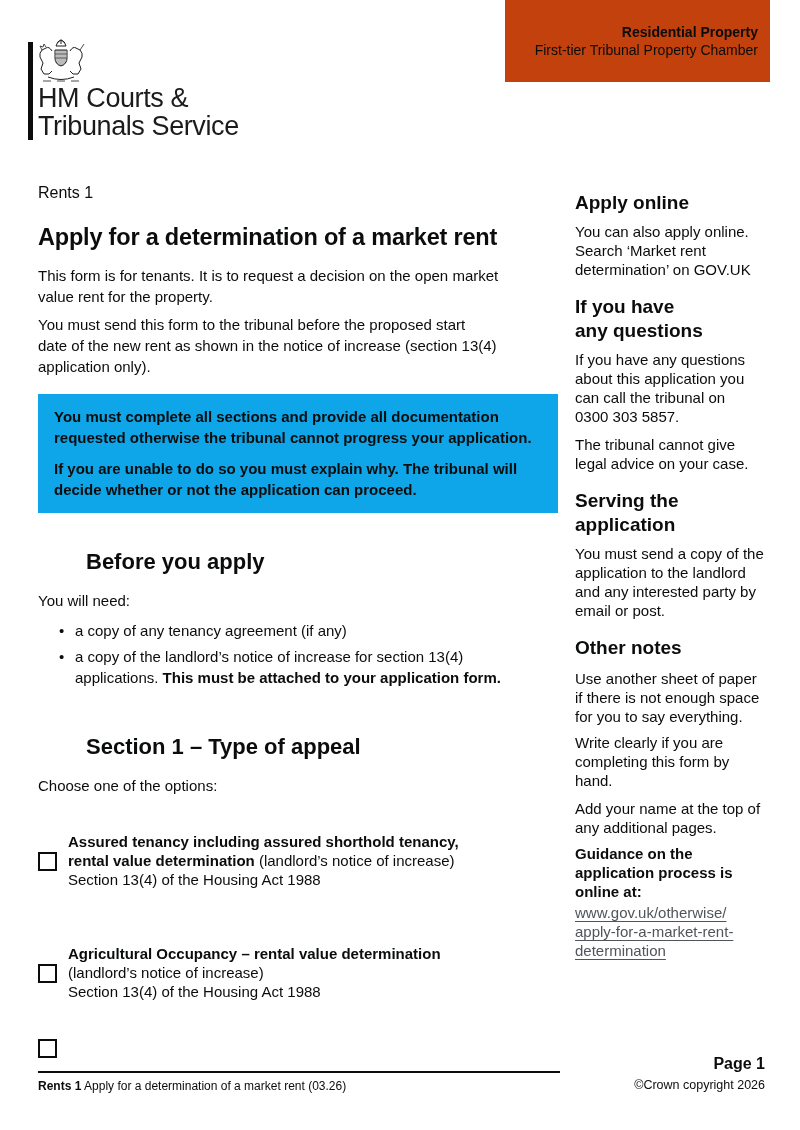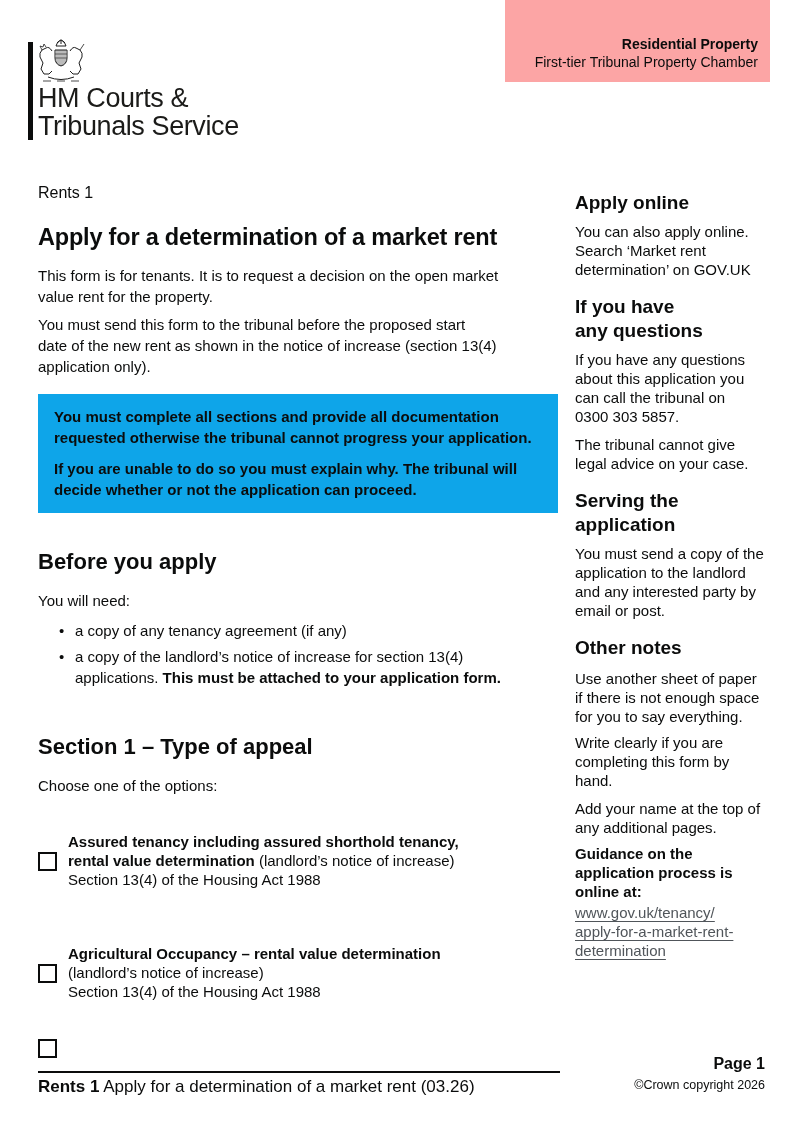--- a/index.html
+++ b/index.html
@@ -7,41 +7,41 @@
     position:relative; width:800px; height:1130px; background:#ffffff;
     font-family:"Liberation Sans", sans-serif; color:#0b0c0c; overflow:hidden;
   }
   .pre { white-space:pre-line; }
 
   
   .brand-bar { position:absolute; left:28px; top:42px; width:5px; height:98px; background:#0b0c0c; }
   .crest { position:absolute; left:35px; top:38px; }
   .logotype { position:absolute; left:38px; top:84px; font-size:27px; line-height:28px; letter-spacing:-0.4px; color:#1b1b19; }
   .banner {
-    position:absolute; left:505px; top:0; width:265px; height:82px; background:#fca5a5;
+    position:absolute; left:505px; top:0; width:265px; height:82px; background:#c2410c;
     box-sizing:border-box; display:flex; flex-direction:column; justify-content:flex-end;
-    align-items:flex-end; padding:0 12px 11px 0; text-align:right;
+    align-items:flex-end; padding:0 12px 23px 0; text-align:right;
   }
   .banner-title { font-weight:bold; font-size:14px; line-height:18px; }
   .banner-sub { font-size:14px; line-height:18px; }
 
   
   .content { position:absolute; left:38px; top:183px; width:727px; display:flex; }
   .main-col { width:520px; flex:none; }
   .side-col { width:190px; flex:none; margin-left:17px; }
 
   
   .form-code { font-size:16px; line-height:20px; }
   .h1 { font-size:23.5px; line-height:28px; font-weight:bold; letter-spacing:-0.2px; margin-top:20px; }
   .intro-p { font-size:15px; line-height:21px; margin-top:14px; }
   .intro-p + .intro-p { margin-top:7px; }
   .notice { background:#0ea5e9; margin-top:17px; padding:12px 16px 13px 16px; }
   .notice-p { font-size:15px; line-height:21px; font-weight:bold; }
   .notice-p + .notice-p { margin-top:10px; }
-  .h2 { font-size:22px; line-height:26px; font-weight:bold; }
+  .h2 { font-size:22px; line-height:26px; font-weight:bold;margin-left:48px; }
   .h2.before { margin-top:36px; }
   .h2.section1 { margin-top:46px; }
   .lead { font-size:15px; line-height:21px; margin-top:15px; }
   .checklist { list-style:none; margin:9px 0 0 0; padding:0; }
   .checklist li { position:relative; padding-left:37px; font-size:15px; line-height:21px; margin-top:5px; }
   .checklist li::before { content:"\2022"; position:absolute; left:21px; top:0; }
   .b { font-weight:bold; }
   .options { margin-top:9px; }
   .option { display:flex; margin-top:17px;align-items:center; }
   .checkbox { width:19px; height:19px; border:2px solid #0b0c0c; box-sizing:border-box; flex:none; margin-top:2px; background:#fff; }
@@ -51,21 +51,21 @@
   
   .side-h { font-size:19px; line-height:24px; font-weight:bold; margin-top:16px; }
   .side-h.first { margin-top:8px; }
   .side-p { font-size:15px; line-height:19px; margin-top:7px; }
   .side-p.gap { margin-top:9px; }
   .guidance-link { color:#50555a; text-decoration:underline; text-underline-offset:3px; font-size:15px; line-height:19px; display:inline-block; margin-top:2px; }
 
   
   .page-num { position:absolute; right:35px; top:1055px; font-size:16px; font-weight:bold; }
   .foot-rule { position:absolute; left:38px; top:1071px; width:522px; border-top:2px solid #0b0c0c; }
-  .foot-left { position:absolute; left:38px; top:1079px; font-size:17px; line-height:15px; }
+  .foot-left { position:absolute; left:38px; top:1079px; font-size:12px; line-height:15px; }
   .foot-right { position:absolute; right:35px; top:1078px; font-size:12.5px; line-height:15px; }
 </style>
 </head>
 <body>
 
 <div class="page">
 
   <div class="brand-bar"></div>
 
   <div class="crest">
@@ -180,21 +180,21 @@
 if there is not enough space
 for you to say everything.</div>
       <div class="side-p pre">Write clearly if you are
 completing this form by
 hand.</div>
       <div class="side-p pre gap">Add your name at the top of
 any additional pages.</div>
       <div class="side-p pre b">Guidance on the
 application process is
 online at:</div>
-      <a class="guidance-link pre" href="#">www.gov.uk/tenancy/
+      <a class="guidance-link pre" href="#">www.gov.uk/otherwise/
 apply-for-a-market-rent-
 determination</a>
     </div>
 
   </div>
 
   <div class="page-num">Page 1</div>
   <div class="foot-rule"></div>
   <div class="foot-left">
     <span class="b">Rents 1</span><span> Apply for a determination of a market rent (03.26)</span>

